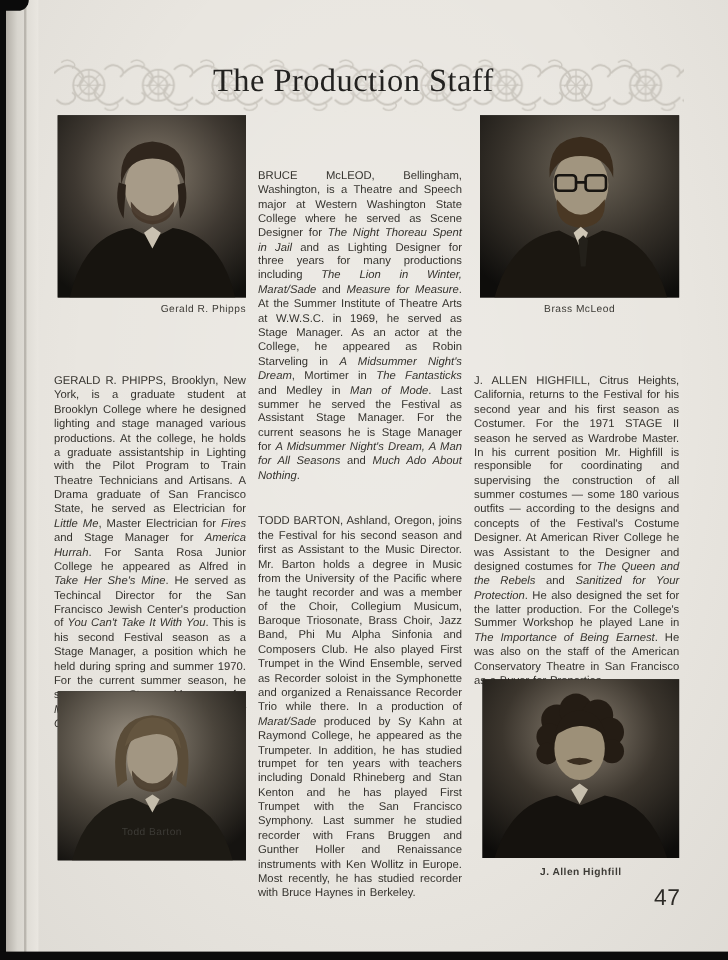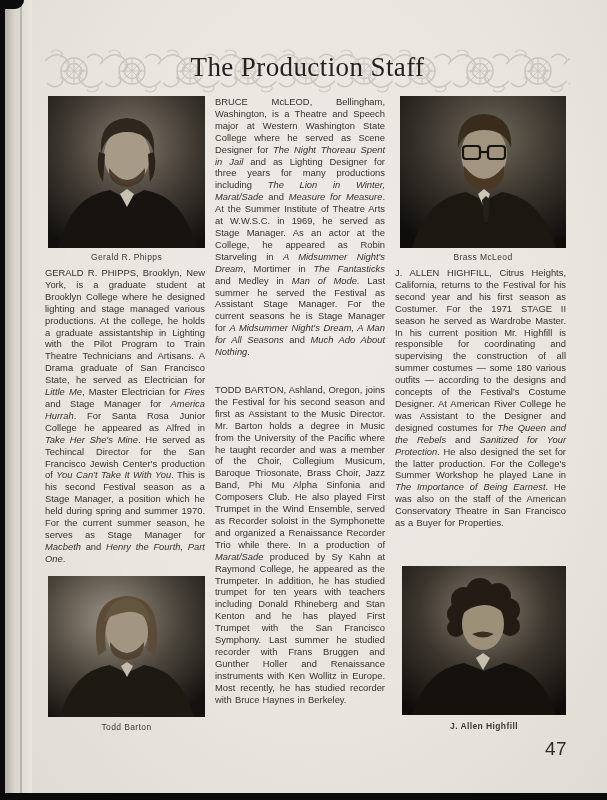--- a/index.html
+++ b/index.html
@@ -14,36 +14,37 @@
   .edge-left-black{position:absolute;left:0;top:0;width:5px;height:100%;background:#0b0b0b;}
   .edge-corner{position:absolute;left:0;top:0;width:24px;height:9px;background:#0b0b0b;border-bottom-right-radius:14px;}
   .gutter-shadow{position:absolute;left:5px;top:0;width:27px;height:100%;
     background:linear-gradient(90deg,#b3afa7 0%, #d8d5ce 35%, #e9e6e0 100%);}
   .gutter-line{position:absolute;left:20px;top:0;width:2px;height:100%;background:rgba(120,115,105,0.35);}
   .edge-bottom-black{position:absolute;left:0;bottom:0;width:100%;height:7px;background:#0b0b0b;}
 
   
   .ornament-band{position:absolute;left:45px;top:49px;width:525px;height:44px;}
   .page-title{
-    position:absolute;left:45px;top:52px;width:525px;text-align:center;
+    position:absolute;left:32px;top:52px;width:525px;text-align:center;
     font-family:"Liberation Serif","DejaVu Serif",serif;
     font-size:27px;color:#232220;letter-spacing:0.4px;
     text-shadow:0 0 6px #e9e6e0, 0 0 10px #e9e6e0;
   }
 
   
   .photo{position:absolute;background:#1a1815;}
   .photo svg{display:block;width:100%;height:100%;}
   .caption{position:absolute;text-align:center;font-size:8.5px;color:#3d3b36;letter-spacing:0.4px;}
 
   
   .bio{
     position:absolute;text-align:justify;
     font-size:9.4px;line-height:11.9px;color:#34322d;
     word-spacing:0.6px;
+    margin-top:44px;
   }
   .bio span{white-space:normal;}
 
   .page-number{position:absolute;left:545px;top:738px;font-size:19px;color:#2d2b27;letter-spacing:0.5px;}
 </style>
 </head>
 <body>
 
 <div class="page">
   <div class="page-vignette"></div>
@@ -81,21 +82,21 @@
         </defs>
       <rect width="157" height="152" fill="url(#pg1)"></rect>
       <path d="M10 152 q 12 -52 52 -58 l 17 9 l 17 -9 q 40 6 52 58 z" fill="#17140f"></path>
       <ellipse cx="79" cy="60" rx="23" ry="28" fill="#a79b88"></ellipse>
       <path d="M53 58 q -3 -34 26 -36 q 30 2 27 36 q -5 -22 -27 -22 q -21 0 -26 22z" fill="#30261d"></path>
       <path d="M51 56 q -4 18 4 30 l 2 -28z M106 56 q 4 18 -4 30 l -2 -28z" fill="#2b221a"></path>
       <path d="M61 72 q 18 24 36 0 q 1 17 -18 19 q -19 -2 -18 -19z" fill="#453629" opacity="0.92"></path>
       <path d="M72 98 l 7 13 l 7 -13 l -7 -5z" fill="#c9c1b1"></path>
     </svg>
   </div>
-  <div class="caption" style="left:48px;top:252px;width:157px;">Gerald R. Phipps</div>
+  <div class="caption" style="left:48px;top:252px;width:157px;text-align:right;">Gerald R. Phipps</div>
 
   <div class="bio" style="left:45px;top:267px;width:160px;"><span>GERALD R. PHIPPS, Brooklyn, New York, is a graduate student at Brooklyn College where he designed lighting and stage managed various productions. At the college, he holds a graduate assistantship in Lighting with the Pilot Program to Train Theatre Technicians and Artisans. A Drama graduate of San Francisco State, he served as Electrician for </span><span style="font-style: italic;">Little Me</span><span>, Master Electrician for </span><span style="font-style: italic;">Fires</span><span> and Stage Manager for </span><span style="font-style: italic;">America Hurrah</span><span>. For Santa Rosa Junior College he appeared as Alfred in </span><span style="font-style: italic;">Take Her She's Mine</span><span>. He served as Techincal Director for the San Francisco Jewish Center's production of </span><span style="font-style: italic;">You Can't Take It With You</span><span>. This is his second Festival season as a Stage Manager, a position which he held during spring and summer 1970. For the current summer season, he serves as Stage Manager for </span><span style="font-style: italic;">Macbeth</span><span> and </span><span style="font-style: italic;">Henry the Fourth, Part One</span><span>.</span></div>
 
   <div class="photo" style="left:48px;top:576px;width:157px;height:141px;">
     <svg viewBox="0 0 157 141">
       <defs>
           <radialGradient id="pg3" cx="40%" cy="30%" r="80%">
         <stop offset="0%" stop-color="#9a9183"></stop>
             <stop offset="55%" stop-color="#4a443b"></stop>
             <stop offset="100%" stop-color="#151310"></stop>
@@ -103,21 +104,21 @@
         </defs>
       <rect width="157" height="141" fill="url(#pg3)"></rect>
       <path d="M12 141 q 12 -46 50 -52 l 17 8 l 17 -8 q 38 6 50 52 z" fill="#1d1a14"></path>
       <path d="M50 80 q -10 -58 29 -60 q 38 2 28 60 l -8 -6 q 6 -40 -20 -42 q -27 2 -21 42z" fill="#5a4c38"></path>
       <ellipse cx="79" cy="56" rx="21" ry="26" fill="#a29682"></ellipse>
       <path d="M56 46 q 6 -24 23 -24 q 20 0 24 26 q -10 -14 -24 -12 q -16 2 -23 10z" fill="#64553f"></path>
       <path d="M62 66 q 17 22 34 0 q 1 16 -17 18 q -18 -2 -17 -18z" fill="#4e4030" opacity="0.95"></path>
       <path d="M73 90 l 6 11 l 6 -11 l -6 -4z" fill="#c4bcab"></path>
     </svg>
   </div>
-  <div class="caption" style="left:48px;top:722px;width:157px;">Todd Barton</div>
+  <div class="caption" style="left:48px;top:688px;width:157px;">Todd Barton</div>
 
   <div class="bio" style="left:215px;top:96px;width:170px;"><span>BRUCE McLEOD, Bellingham, Washington, is a Theatre and Speech major at Western Washington State College where he served as Scene Designer for </span><span style="font-style: italic;">The Night Thoreau Spent in Jail</span><span> and as Lighting Designer for three years for many productions including </span><span style="font-style: italic;">The Lion in Winter, Marat/Sade</span><span> and </span><span style="font-style: italic;">Measure for Measure</span><span>. At the Summer Institute of Theatre Arts at W.W.S.C. in 1969, he served as Stage Manager. As an actor at the College, he appeared as Robin Starveling in </span><span style="font-style: italic;">A Midsummer Night's Dream</span><span>, Mortimer in </span><span style="font-style: italic;">The Fantasticks</span><span> and Medley in </span><span style="font-style: italic;">Man of Mode</span><span>. Last summer he served the Festival as Assistant Stage Manager. For the current seasons he is Stage Manager for </span><span style="font-style: italic;">A Midsummer Night's Dream, A Man for All Seasons</span><span> and </span><span style="font-style: italic;">Much Ado About Nothing</span><span>.</span></div>
   <div class="bio" style="left:215px;top:384px;width:170px;"><span>TODD BARTON, Ashland, Oregon, joins the Festival for his second season and first as Assistant to the Music Director. Mr. Barton holds a degree in Music from the University of the Pacific where he taught recorder and was a member of the Choir, Collegium Musicum, Baroque Triosonate, Brass Choir, Jazz Band, Phi Mu Alpha Sinfonia and Composers Club. He also played First Trumpet in the Wind Ensemble, served as Recorder soloist in the Symphonette and organized a Renaissance Recorder Trio while there. In a production of </span><span style="font-style: italic;">Marat/Sade</span><span> produced by Sy Kahn at Raymond College, he appeared as the Trumpeter. In addition, he has studied trumpet for ten years with teachers including Donald Rhineberg and Stan Kenton and he has played First Trumpet with the San Francisco Symphony. Last summer he studied recorder with Frans Bruggen and Gunther Holler and Renaissance instruments with Ken Wollitz in Europe. Most recently, he has studied recorder with Bruce Haynes in Berkeley.</span></div>
 
   <div class="photo" style="left:400px;top:96px;width:166px;height:152px;">
     <svg viewBox="0 0 166 152">
       <defs>
           <radialGradient id="pg2" cx="55%" cy="28%" r="80%">
         <stop offset="0%" stop-color="#6e6659"></stop>
             <stop offset="55%" stop-color="#36312a"></stop>

